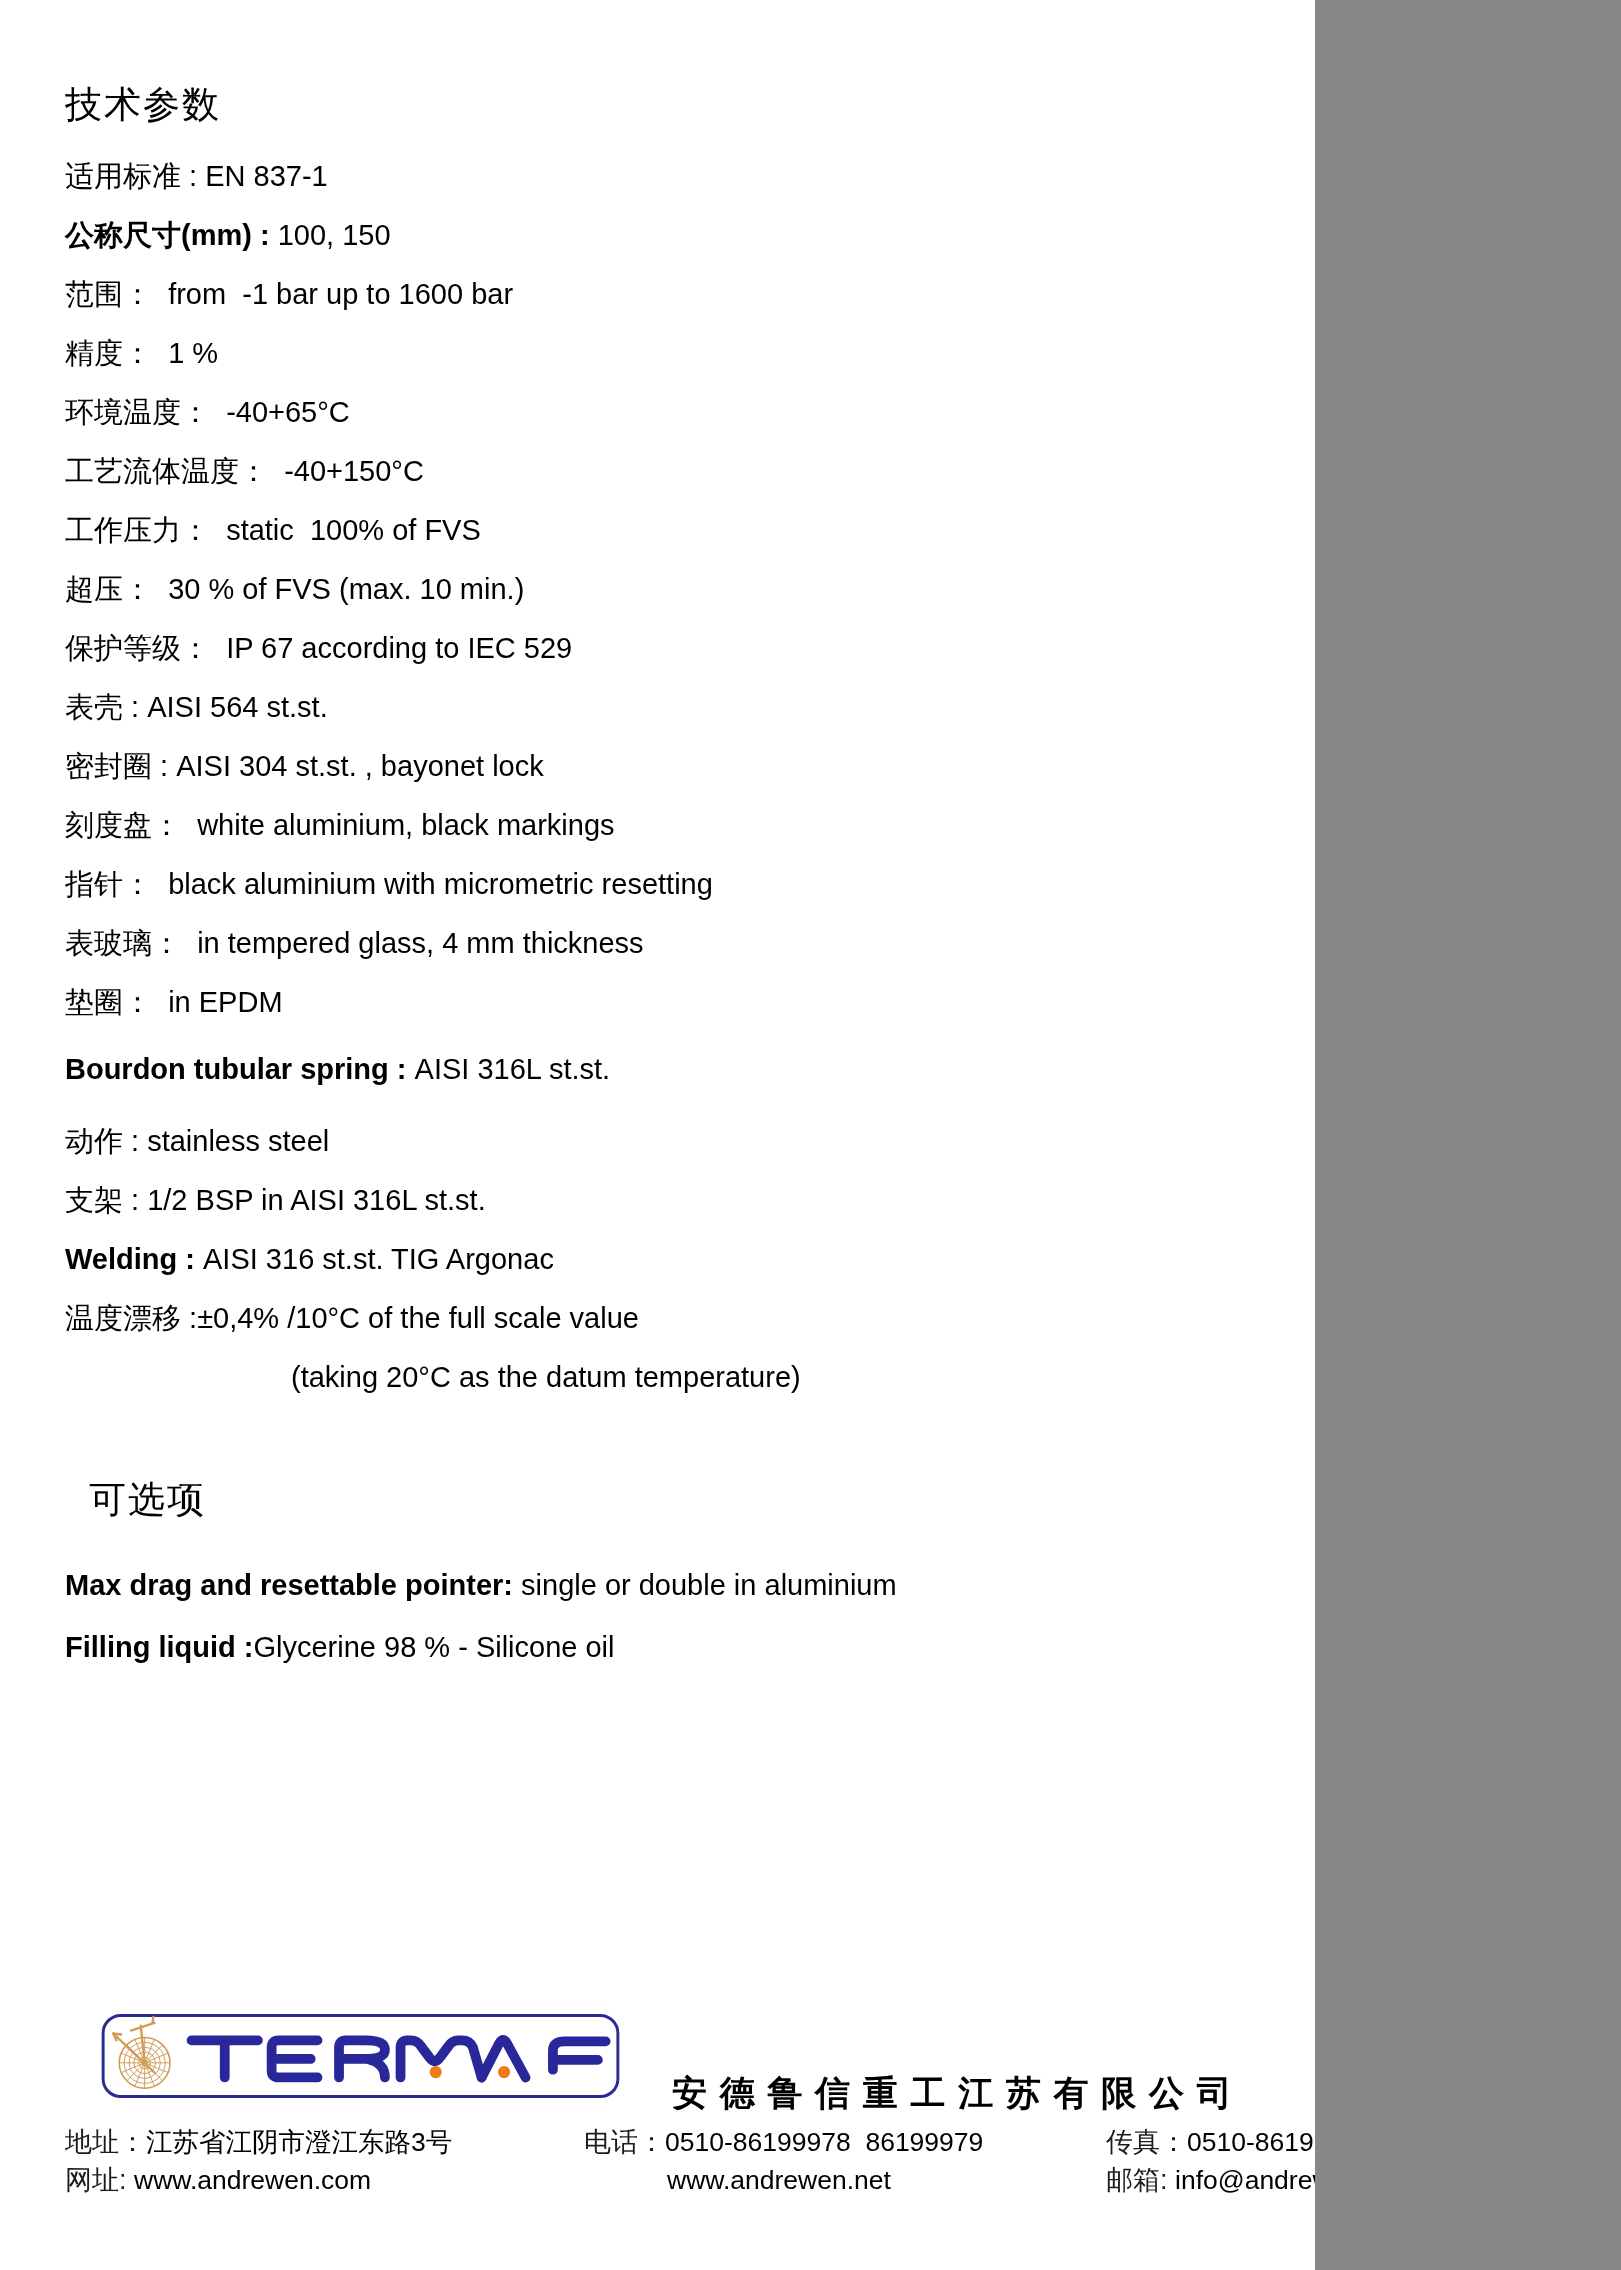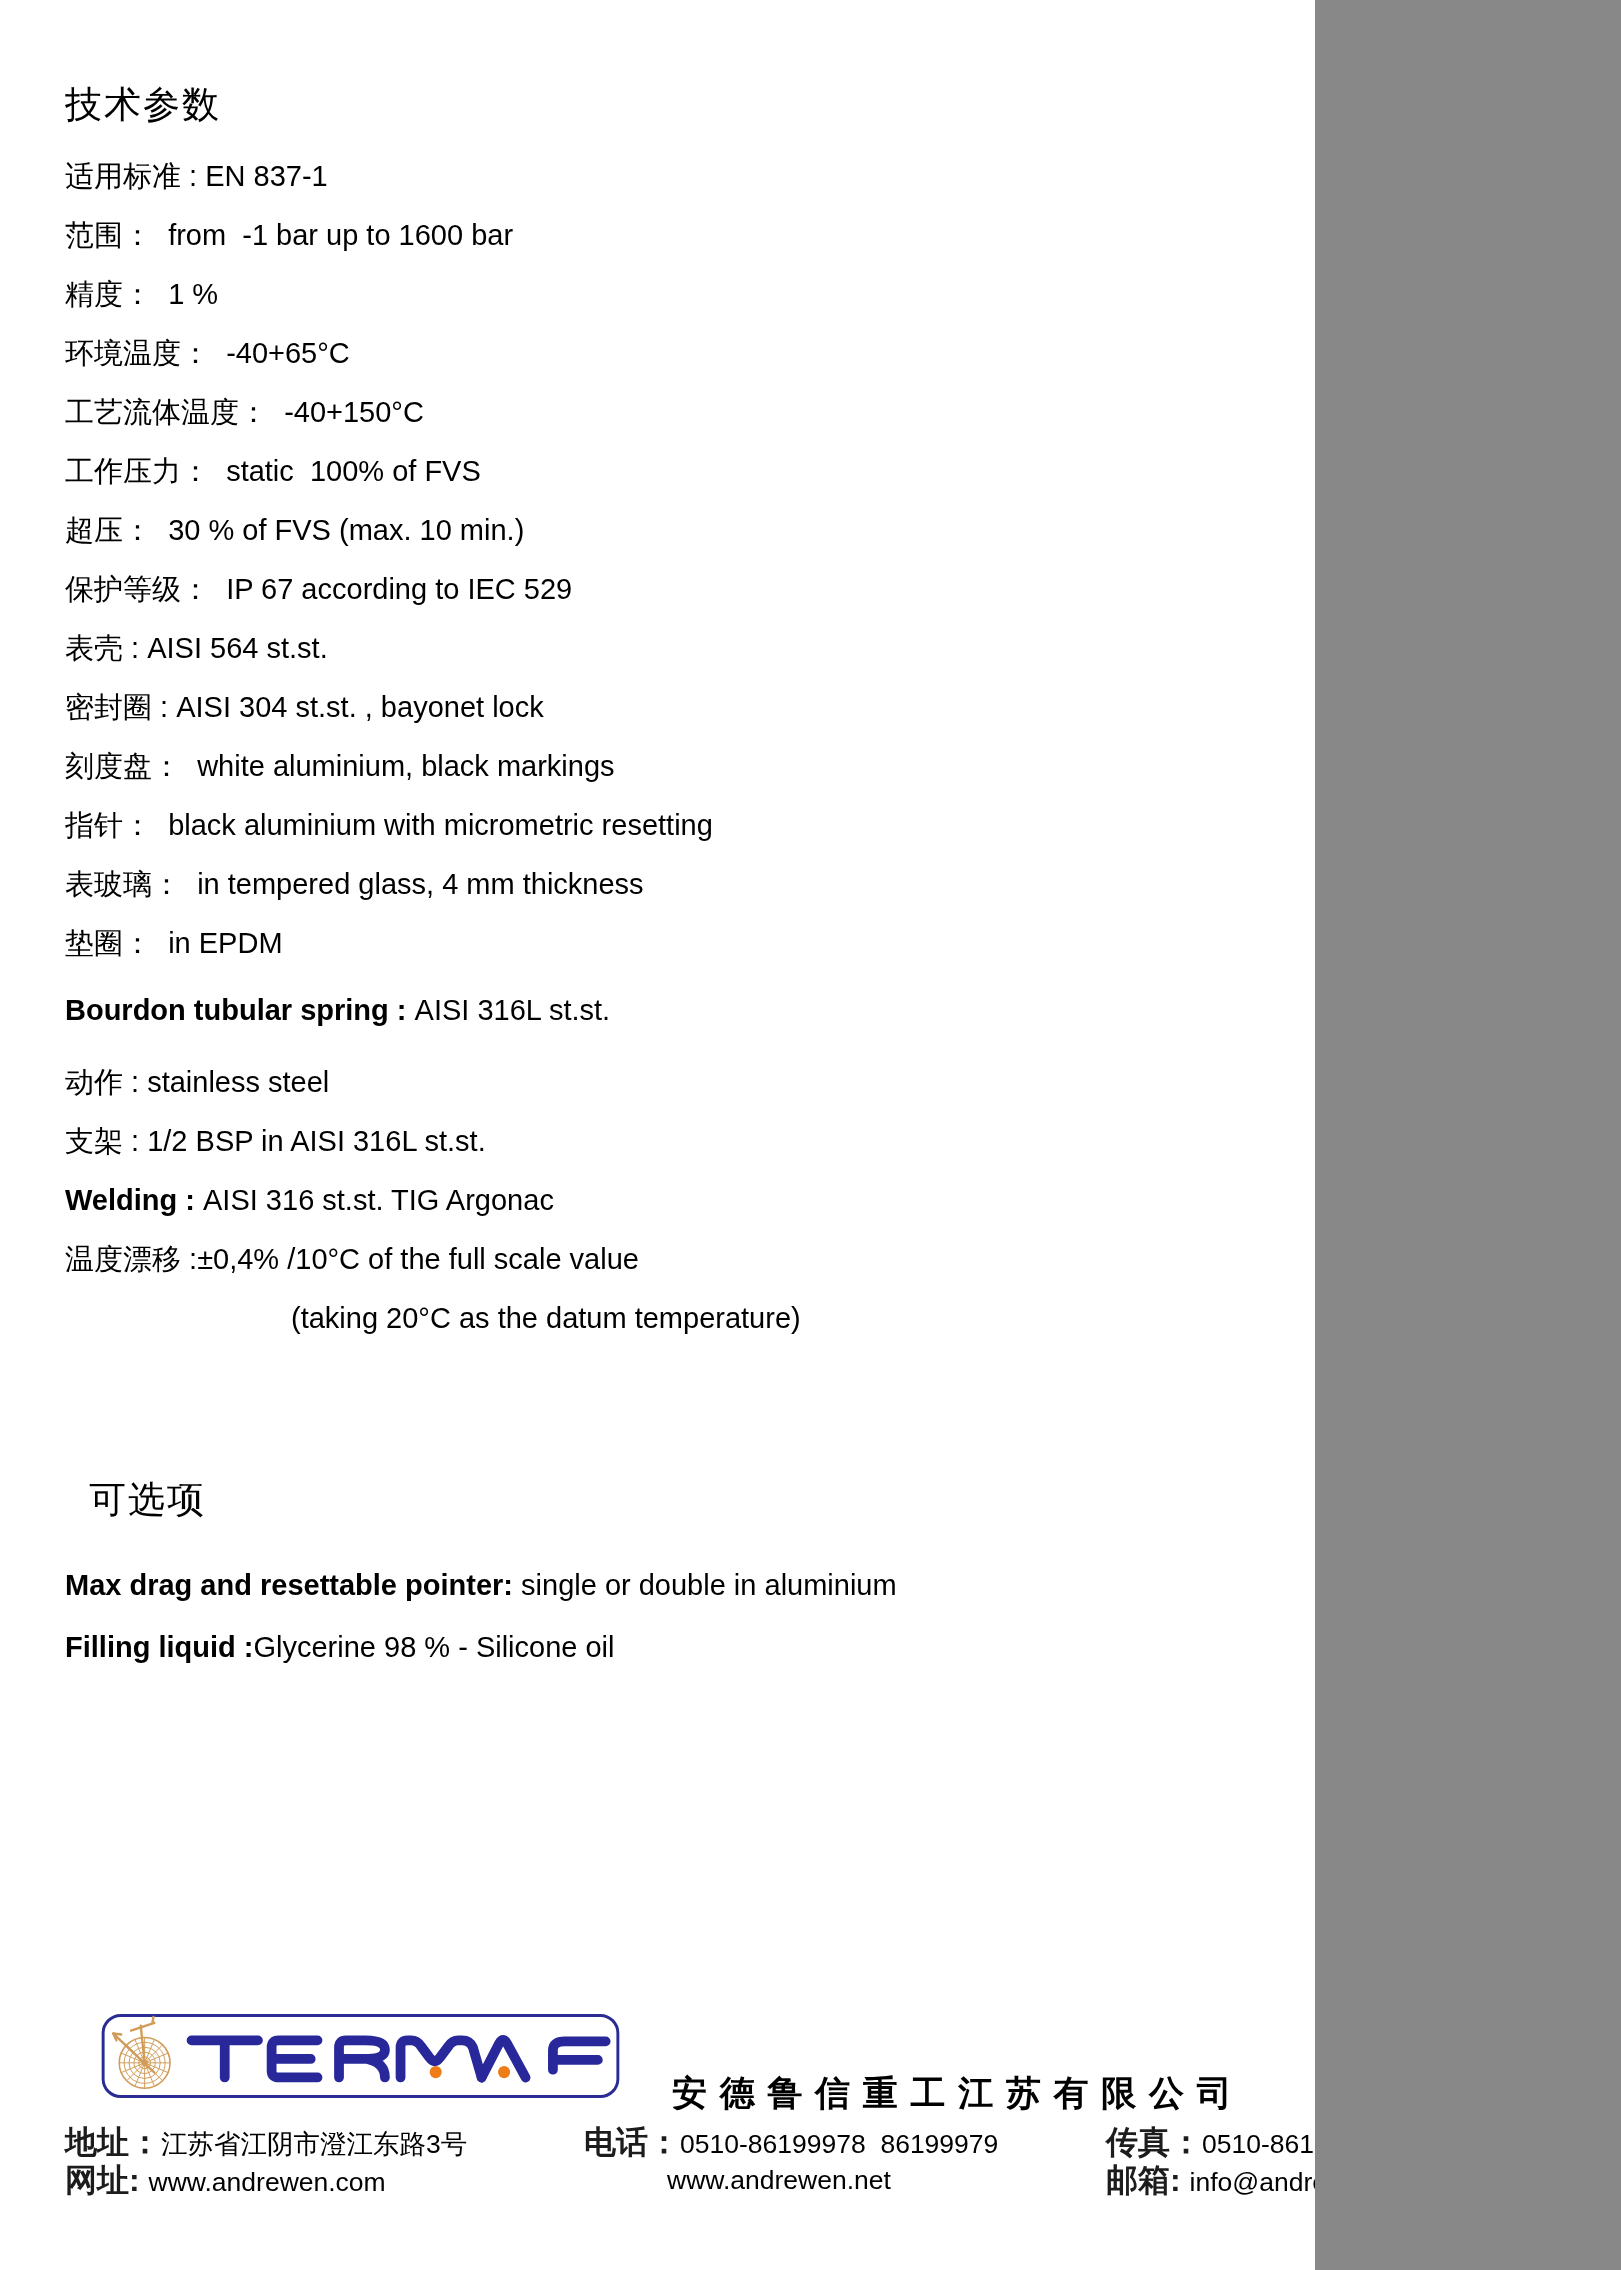--- a/index.html
+++ b/index.html
@@ -43,32 +43,33 @@
   .gauge-fill{fill:var(--logo-gauge,#d09c58);stroke:none;}
 
   #company-name{
     position:absolute;left:672px;top:2070px;
     font-size:35px;font-weight:600;letter-spacing:12.7px;white-space:pre;
   }
   .contact-row{position:absolute;left:0;top:0;width:1621px;height:35px;}
   #footer-line1{top:2125px;}
   #footer-line2{top:2163px;}
   .contact-seg{position:absolute;white-space:pre;font-size:26.5px;line-height:35px;}
-  .contact-label{font-weight:700;color:#1c1c1c;font-size:32px;}
+  .contact-label{font-weight:400;color:#1c1c1c;font-size:27px;}
   .contact-value{font-weight:400;color:#000;}
 </style>
 </head>
 <body>
 
 <div id="page">
 
   <div id="title">技术参数</div>
 
   <div id="spec-lines">
       <div class="line"><span>适用标准 : </span><span>EN 837-1</span></div>
+      <div class="line"><span class="b">公称尺寸(mm) : </span><span>100, 150</span></div>
       <div class="line"><span>范围：  </span><span>from  -1 bar up to 1600 bar</span></div>
       <div class="line"><span>精度：  </span><span>1 %</span></div>
       <div class="line"><span>环境温度：  </span><span>-40+65°C</span></div>
       <div class="line"><span>工艺流体温度：  </span><span>-40+150°C</span></div>
       <div class="line"><span>工作压力：  </span><span>static  100% of FVS</span></div>
       <div class="line"><span>超压：  </span><span>30 % of FVS (max. 10 min.)</span></div>
       <div class="line"><span>保护等级：  </span><span>IP 67 according to IEC 529</span></div>
       <div class="line"><span>表壳 : </span><span>AISI 564 st.st.</span></div>
       <div class="line"><span>密封圈 : </span><span>AISI 304 st.st. , bayonet lock</span></div>
       <div class="line"><span>刻度盘：  </span><span>white aluminium, black markings</span></div>

